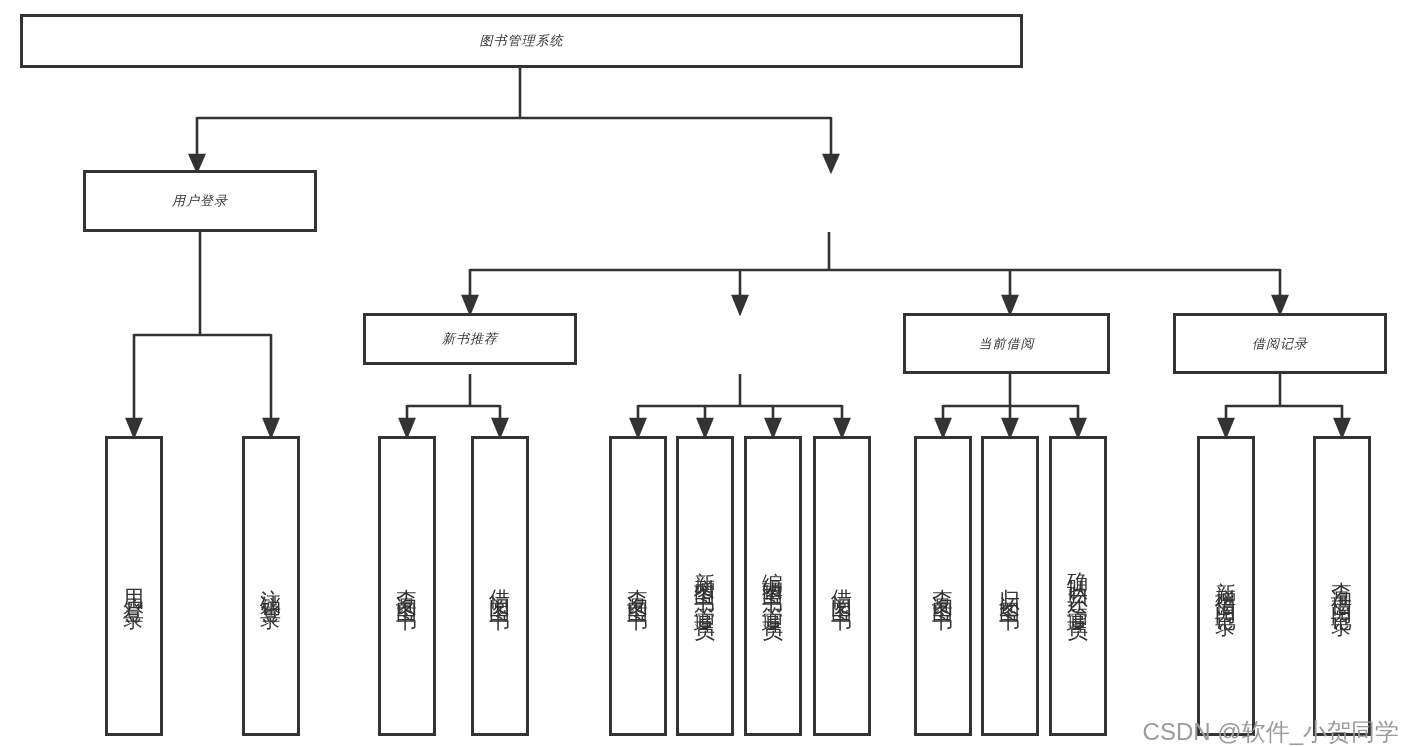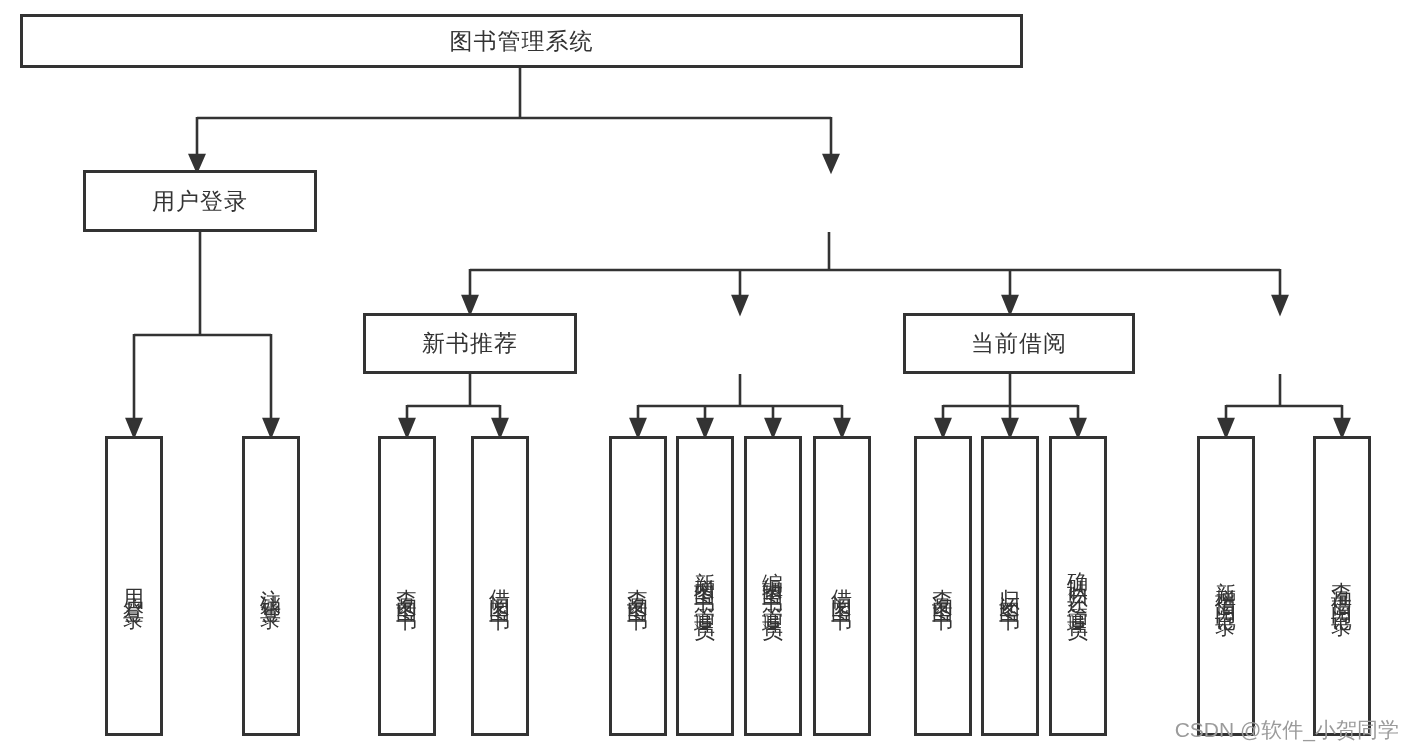--- a/index.html
+++ b/index.html
@@ -15,35 +15,35 @@
     position:absolute;
     box-sizing:border-box;
     border:3px solid #333333;
     background:#ffffff;
     display:flex;
     align-items:center;
     justify-content:center;
     color:#333333;
     z-index:2;
   }
-  .hnode{font-size:23px;letter-spacing:1px;}
+  .hnode{font-size:13px;letter-spacing:1px;font-style:italic;}
   .leaf{z-index:2;}
   .leaf .vtext{
     writing-mode:vertical-lr;
     text-orientation:mixed;
     font-size:21px;
     letter-spacing:7px;
     line-height:1;
     color:#333333;
   }
   .watermark{
     position:absolute;
     z-index:3;
     color:#9b9b9b;
-    font-size:21px;
+    font-size:24px;
     white-space:nowrap;
   }
 </style>
 </head>
 <body>
 
 <div id="canvas">
 
   <svg id="wires" width="1405" height="747" viewBox="0 0 1405 747">
     <g stroke="#333333" stroke-width="2.6" fill="#333333">
@@ -106,22 +106,23 @@
       <polygon points="1219,419 1233,419 1226,436"></polygon>
       <line x1="1342" y1="405" x2="1342" y2="421"></line>
       <polygon points="1335,419 1349,419 1342,436"></polygon>
     </g>
   </svg>
 
   <div class="node hnode" style="left:20px;top:14px;width:1003px;height:54px;">图书管理系统</div>
 
   <div class="node hnode" style="left:83px;top:170px;width:234px;height:62px;">用户登录</div>
 
-  <div class="node hnode" style="left:363px;top:313px;width:214px;height:61px;">新书推荐</div>
-  <div class="node hnode" style="left:903px;top:313px;width:232px;height:61px;">当前借阅</div>
+  <div class="node hnode" style="left:363px;top:313px;width:214px;height:52px;">新书推荐</div>
+  <div class="node hnode" style="left:903px;top:313px;width:207px;height:61px;">当前借阅</div>
+  <div class="node hnode" style="left:1173px;top:313px;width:214px;height:61px;">借阅记录</div>
 
   <div class="node leaf" style="left:105px;top:436px;width:58px;height:300px;">
     <span class="vtext">用户登录</span>
   </div>
   <div class="node leaf" style="left:242px;top:436px;width:58px;height:300px;">
     <span class="vtext">注销登录</span>
   </div>
 
   <div class="node leaf" style="left:378px;top:436px;width:58px;height:300px;">
     <span class="vtext">查询图书</span>

